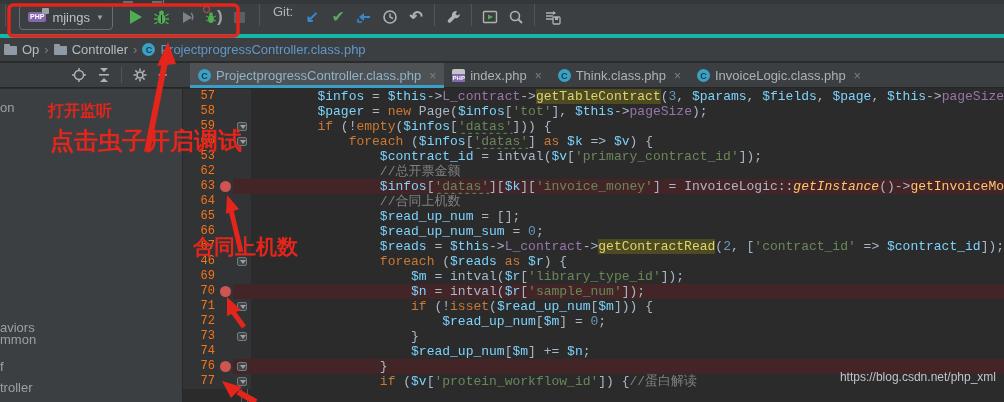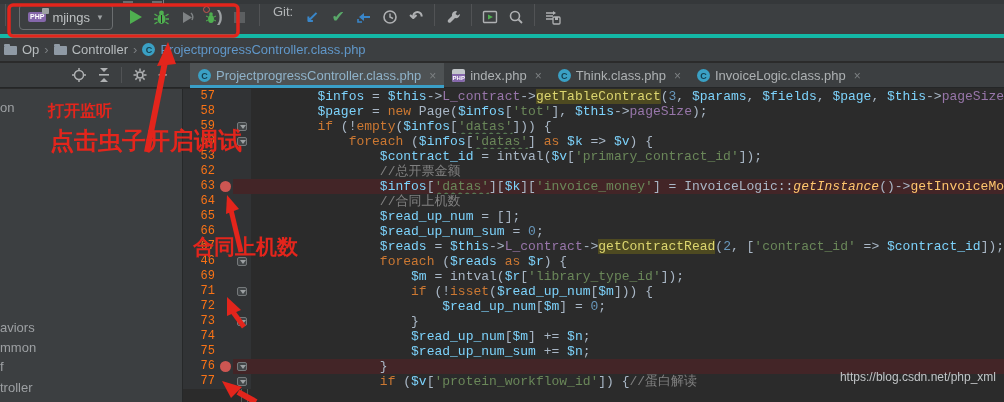--- a/index.html
+++ b/index.html
@@ -287,21 +287,21 @@
           <span>InvoiceLogic.class.php</span>
           <span class="close">×</span>
         </div>
       </div>
   </div>
 
   <div class="main">
     <div class="project-panel">
         <div class="pp-item" style="top: 11px;">on</div>
         <div class="pp-item" style="top: 231px;">aviors</div>
-        <div class="pp-item" style="top: 251px;">mmon</div>
+        <div class="pp-item" style="top: 243px;">mmon</div>
         <div class="pp-item" style="top: 270px;">f</div>
         <div class="pp-item" style="top: 291px;">troller</div>
       </div>
     <div class="editor">
       <div class="fold-guide" style="left:58px"></div>
       <div class="fold-guide" style="left:64px"></div>
     <div class="crow">
           <span class="lnum">57</span>
           <span class="mark"></span>
           <span class="foldc"></span>
@@ -380,20 +380,28 @@
             <span class="fm"></span>
           </span>
           <span class="codep"><span>                </span><span class="s-kw">foreach</span><span class="s-op"> (</span><span class="s-var">$reads</span><span class="s-op"> </span><span class="s-kw">as</span><span class="s-op"> </span><span class="s-var">$r</span><span class="s-op">) {</span></span>
         </div>
         <div class="crow">
           <span class="lnum">69</span>
           <span class="mark"></span>
           <span class="foldc"></span>
           <span class="codep"><span>                    </span><span class="s-var">$m</span><span class="s-op"> = </span><span class="s-op">intval(</span><span class="s-var">$r</span><span class="s-op">[</span><span class="s-str">'library_type_id'</span><span class="s-op">]);</span></span>
         </div>
+        <div class="crow bk">
+          <span class="lnum">70</span>
+          <span class="mark">
+            <span class="bp-dot"></span>
+          </span>
+          <span class="foldc"></span>
+          <span class="codep"><span>                    </span><span class="s-var">$n</span><span class="s-op"> = </span><span class="s-op">intval(</span><span class="s-var">$r</span><span class="s-op">[</span><span class="s-str">'sample_num'</span><span class="s-op">]);</span></span>
+        </div>
         <div class="crow">
           <span class="lnum">71</span>
           <span class="mark"></span>
           <span class="foldc">
             <span class="fm"></span>
           </span>
           <span class="codep"><span>                    </span><span class="s-kw">if</span><span class="s-op"> (!</span><span class="s-kw">isset</span><span class="s-op">(</span><span class="s-var">$read_up_num</span><span class="s-op">[</span><span class="s-var">$m</span><span class="s-op">])) {</span></span>
         </div>
         <div class="crow">
           <span class="lnum">72</span>
@@ -407,26 +415,20 @@
           <span class="foldc">
             <span class="fm"></span>
           </span>
           <span class="codep"><span>                    </span><span class="s-op">}</span></span>
         </div>
         <div class="crow">
           <span class="lnum">74</span>
           <span class="mark"></span>
           <span class="foldc"></span>
           <span class="codep"><span>                    </span><span class="s-var">$read_up_num</span><span class="s-op">[</span><span class="s-var">$m</span><span class="s-op">] += </span><span class="s-var">$n</span><span class="s-op">;</span></span>
-        </div>
-        <div class="crow">
-          <span class="lnum">75</span>
-          <span class="mark"></span>
-          <span class="foldc"></span>
-          <span class="codep"><span>                    </span><span class="s-var">$read_up_num_sum</span><span class="s-op"> += </span><span class="s-var">$n</span><span class="s-op">;</span></span>
         </div>
         <div class="crow bk">
           <span class="lnum">76</span>
           <span class="mark">
             <span class="bp-dot"></span>
           </span>
           <span class="foldc">
             <span class="fm"></span>
           </span>
           <span class="codep"><span>                </span><span class="s-op">}</span></span>

